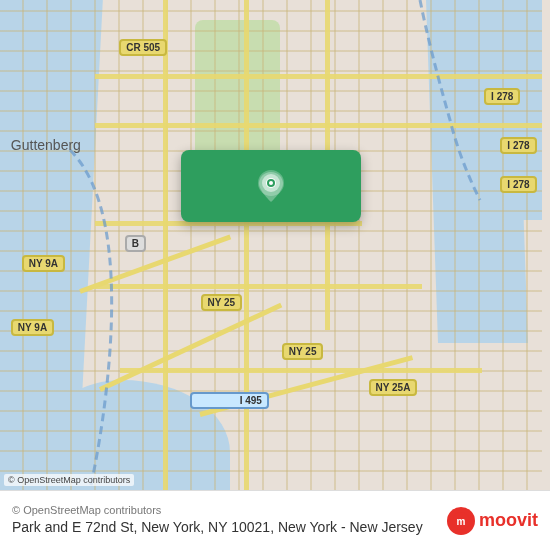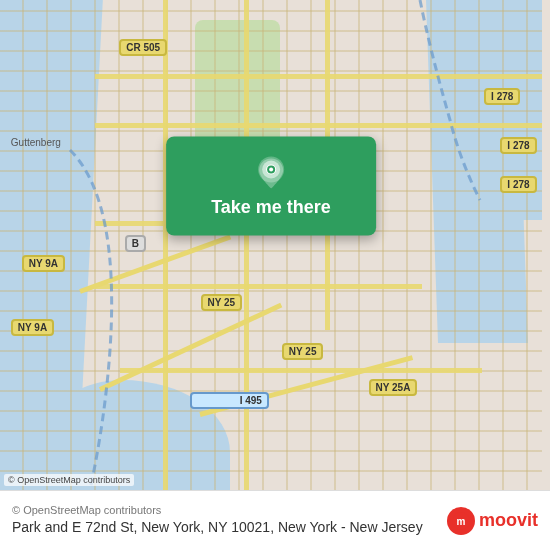--- a/index.html
+++ b/index.html
@@ -210,34 +210,33 @@
   <div class="route-badge" style="top:65%;left:2%;">NY 9A</div>
   <div class="route-badge" style="top:18%;right:4%;">I 278</div>
   <div class="route-badge" style="top:28%;right:1%;">I 278</div>
   <div class="route-badge" style="top:36%;right:1%;">I 278</div>
   <div class="route-badge" style="top:48%;left:23%;background:#ddd;border-color:#aaa;">B</div>
   <div class="route-badge" style="top:60%;left:37%;">NY 25</div>
   <div class="route-badge" style="top:70%;left:52%;">NY 25</div>
   <div class="route-badge" style="top:70%;left:68%;margin-top:36px;">NY 25A</div>
   <div class="route-badge" style="top:80%;left:35%;background:#c8e8ff;border-color:#6699cc;padding-left:48px;">I 495</div>
 
-  <div style="position:absolute;top:28%;left:2%;font-size:10px;color:#555;font-weight:500;">Guttenberg</div>
+  <div style="position:absolute;top:28%;left:2%;font-size:14px;color:#555;font-weight:500;">Guttenberg</div>
 
   <div class="cta-button-container">
     <button class="cta-button">
 
       <svg class="pin-icon" viewBox="0 0 36 36" fill="none">
         <circle cx="18" cy="15" r="13" fill="white" opacity="0.25"></circle>
         <circle cx="18" cy="15" r="9" fill="white" opacity="0.5"></circle>
         <circle cx="18" cy="15" r="5" fill="white"></circle>
         <path d="M18 4 C11 4 6 9.5 6 15.5 C6 23 18 34 18 34 C18 34 30 23 30 15.5 C30 9.5 25 4 18 4Z" fill="white" opacity="0.3"></path>
         <circle cx="18" cy="15" r="4" fill="#2e9e5e"></circle>
         <circle cx="18" cy="15" r="2" fill="white"></circle>
       </svg>
-      <span class="cta-label">Take me there</span>
     </button>
   </div>
 
   <div style="position:absolute;bottom:4px;left:4px;background:rgba(255,255,255,0.7);padding:1px 4px;font-size:9px;color:#444;border-radius:2px;">
     <span>© OpenStreetMap contributors</span>
   </div>
 </div>
 
 <div class="attribution-bar">
   <div class="attribution-text">

